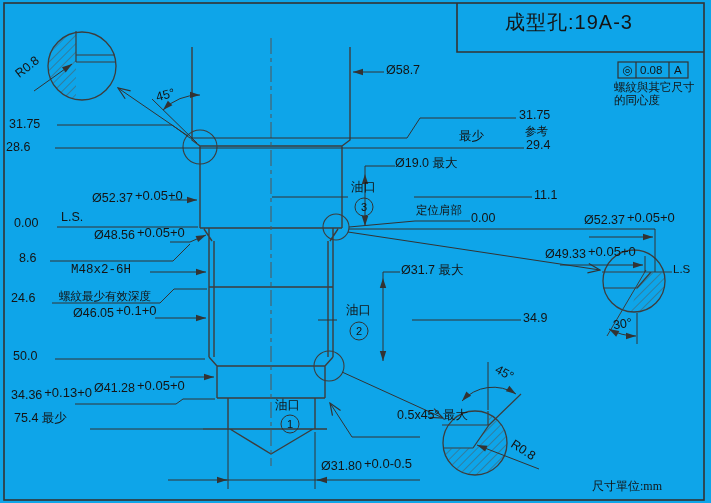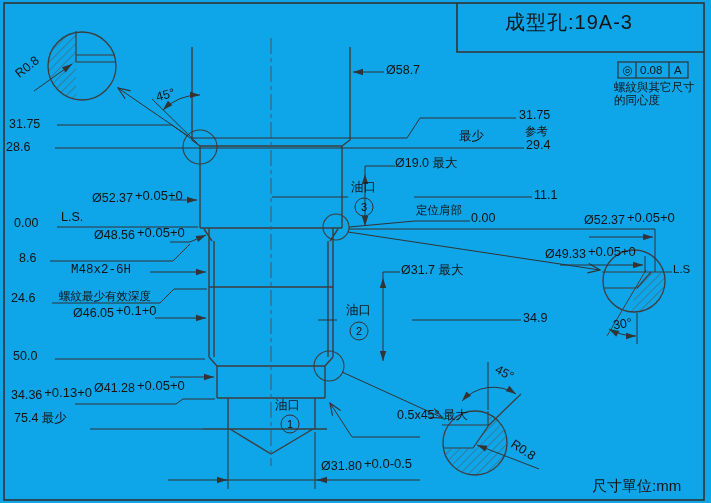--- a/index.html
+++ b/index.html
@@ -2,21 +2,21 @@
 <html><head>
 <meta charset="utf-8">
 <style>
   html,body{margin:0;padding:0;background:#fff;}
   #stage{position:relative;width:711px;height:503px;background:#0ea5e9;overflow:hidden;
          font-family:"Liberation Sans","DejaVu Sans",sans-serif;color:#111;}
   svg{position:absolute;left:0;top:0;}
   .lbl{position:absolute;font-size:12.5px;line-height:14px;color:#141414;white-space:nowrap;}
   .sm{font-size:11.5px;}
   .ttl{font-size:20px;letter-spacing:1px;}
-  .unit{font-size:15px;}
+  .unit{font-size:12px;font-family:Liberation Serif, serif;}
   .gsym{font-size:12px;}
   .tol{display:inline-flex;flex-direction:row;font-size:13px;line-height:7px;margin-left:2px;vertical-align:2px;text-align:right;}
   .cnum{position:absolute;font-size:11px;transform:translate(-50%,-50%);}
 </style>
 </head>
 <body>
 
 <div id="stage">
 
 <svg width="711" height="503" viewBox="0 0 711 503">

